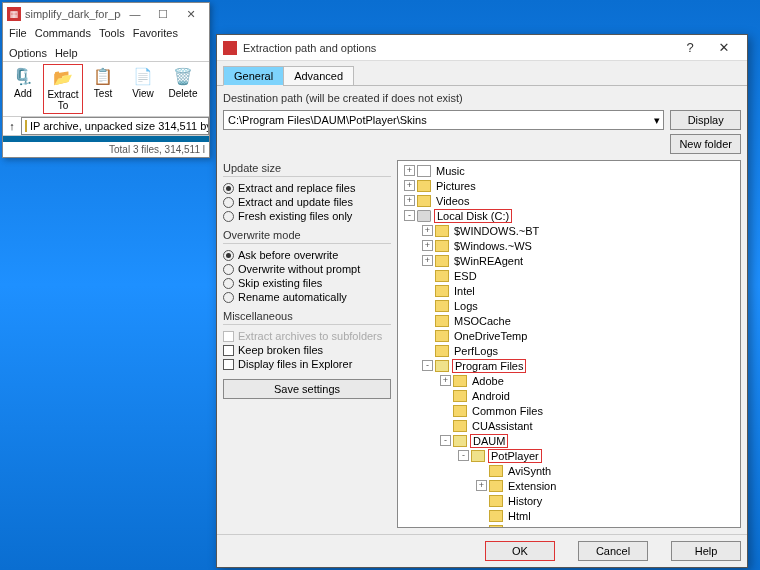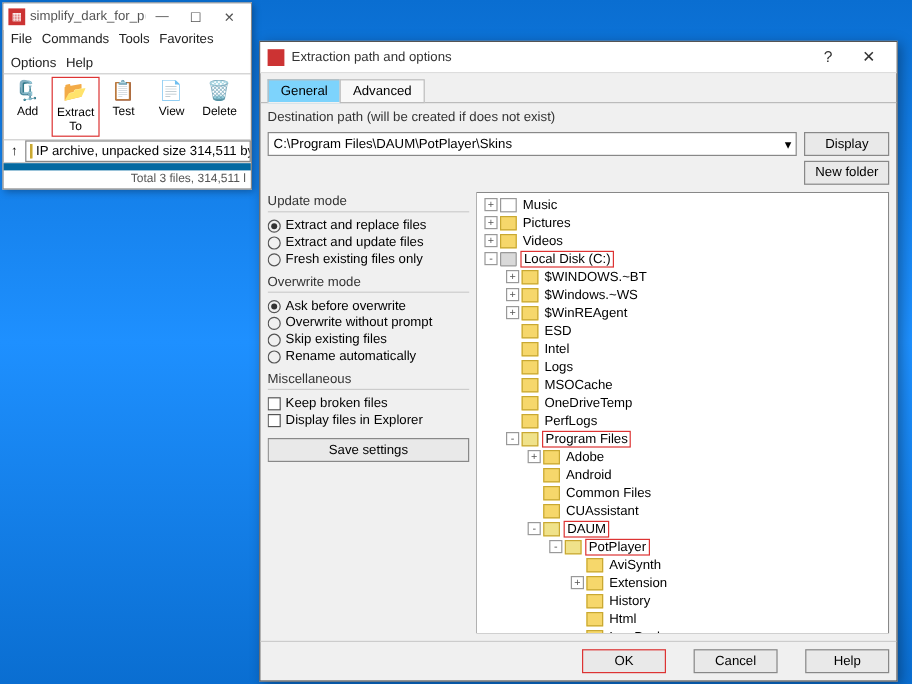--- a/index.html
+++ b/index.html
@@ -151,21 +151,21 @@
       </div>
       <div class="sidebtns">
         <div class="btn">Display</div>
         <div class="btn">New folder</div>
       </div>
     </div>
 
     <div class="cols">
       <div class="leftcol">
         <div class="group">
-          <div class="gt">Update mode</div>
+          <div class="gt">Update size</div>
           <div class="line"></div>
           <div id="upd-opts">
               <div class="radio">
                 <span class="r sel"></span>
                 <span>Extract and replace files</span>
               </div>
               <div class="radio">
                 <span class="r"></span>
                 <span>Extract and update files</span>
               </div>
@@ -194,20 +194,24 @@
               <div class="radio">
                 <span class="r"></span>
                 <span>Rename automatically</span>
               </div>
             </div>
         </div>
         <div class="group">
           <div class="gt">Miscellaneous</div>
           <div class="line"></div>
           <div id="misc-opts">
+              <div class="check disabled">
+                <span class="c"></span>
+                <span>Extract archives to subfolders</span>
+              </div>
               <div class="check">
                 <span class="c"></span>
                 <span>Keep broken files</span>
               </div>
               <div class="check">
                 <span class="c"></span>
                 <span>Display files in Explorer</span>
               </div>
             </div>
         </div>

